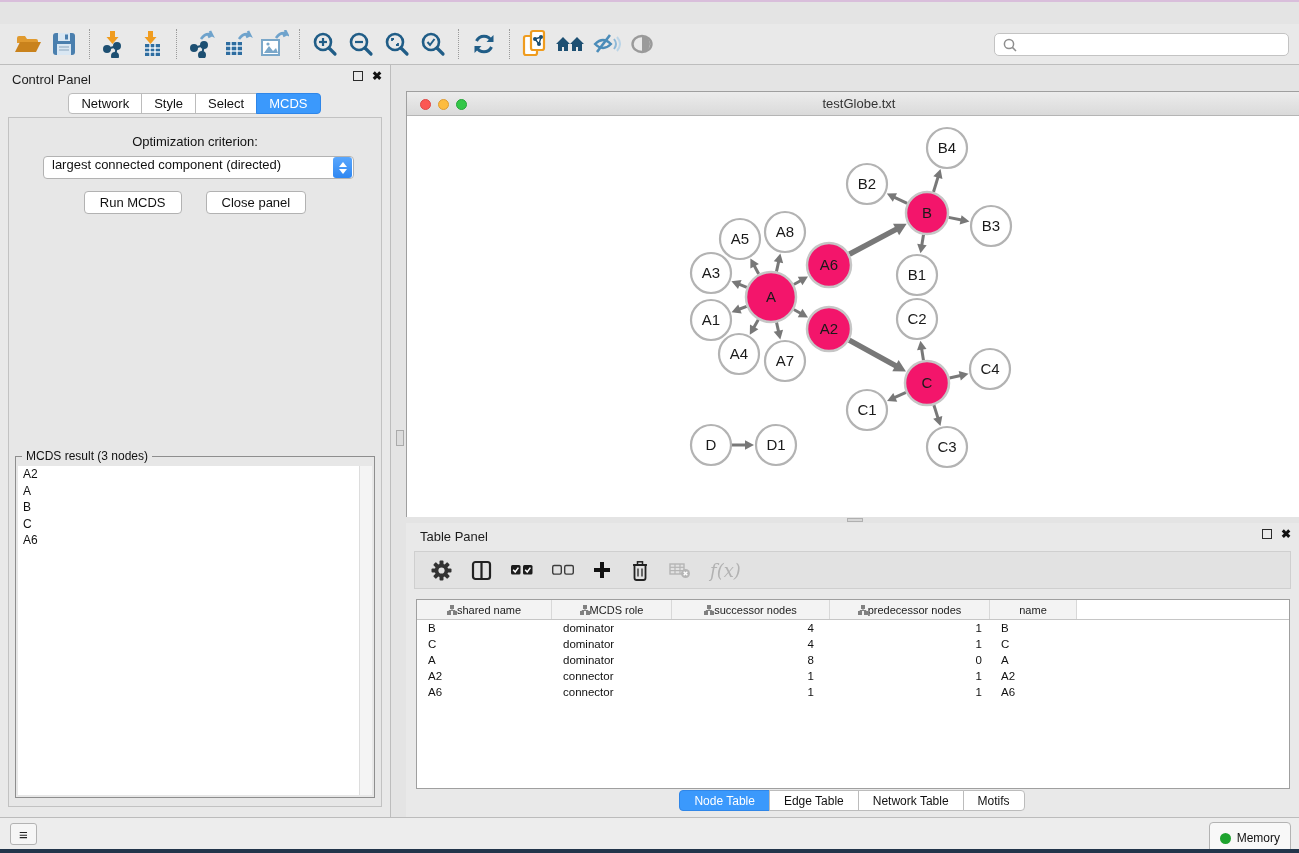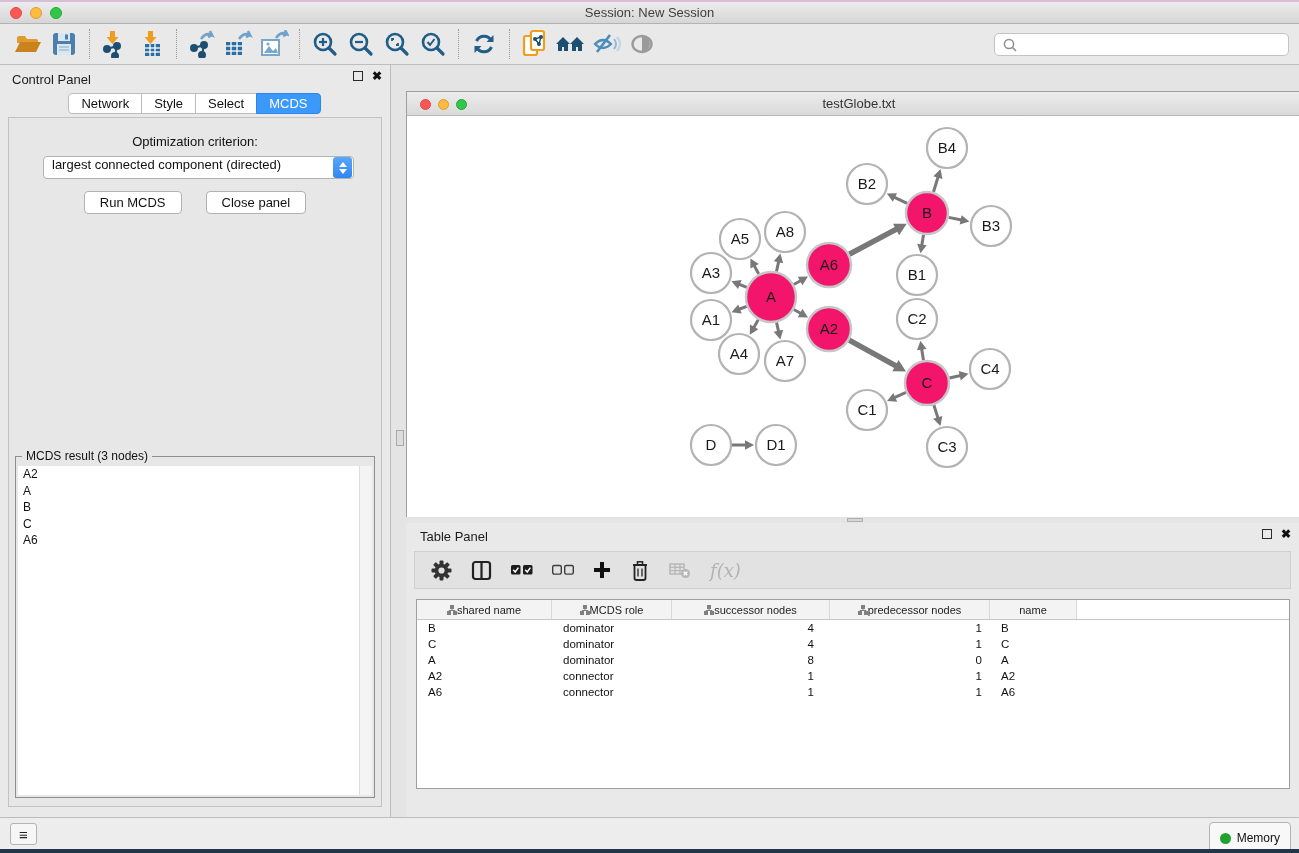--- a/index.html
+++ b/index.html
@@ -112,28 +112,20 @@
   .bottom-strip { position:absolute; left:0; right:0; top:849px; height:4px; background:#22354b; }
 
   svg text { font-family:"Liberation Sans", sans-serif; }
 </style>
 </head>
 <body>
 
 <div class="app">
   <div class="top-strip"></div>
 
-  <div class="titlebar">
-    <div class="lights">
-      <div class="light red"></div>
-      <div class="light yellow"></div>
-      <div class="light green"></div>
-    </div>
-    <div class="title">Session: New Session</div>
-  </div>
 
   <div class="toolbar">
     <div class="tbtn">
       <svg width="28" height="24">
           <path d="M3 20 V6 q0-2 2-2 h6 l2 3 h9 q2 0 2 2 v2 h-21z" fill="#e09a2f"></path>
           <path d="M1 20 L6 10 H27 L22 20 Z" fill="#c9821c"></path>
         </svg>
     </div>
     <div class="tbtn">
       <svg width="25" height="24">
@@ -630,20 +622,26 @@
           </div>
           <div class="tr">
             <div class="td l" style="width: 135px;">A6</div>
             <div class="td l" style="width: 120px;">connector</div>
             <div class="td r" style="width: 158px; padding-right: 16px;">1</div>
             <div class="td r" style="width: 160px; padding-right: 8px;">1</div>
             <div class="td l" style="width: 87px;">A6</div>
           </div>
         </div>
     </div>
+    <div class="tp-tabs" id="tp-tabs">
+        <div class="seg-tab sel">Node Table</div>
+        <div class="seg-tab">Edge Table</div>
+        <div class="seg-tab">Network Table</div>
+        <div class="seg-tab">Motifs</div>
+      </div>
   </div>
 
   <div class="statusbar">
     <div class="list-btn">≡</div>
     <div class="mem-btn">
       <span class="mem-dot"></span>
       <span>Memory</span>
     </div>
   </div>
   <div class="bottom-strip"></div>

